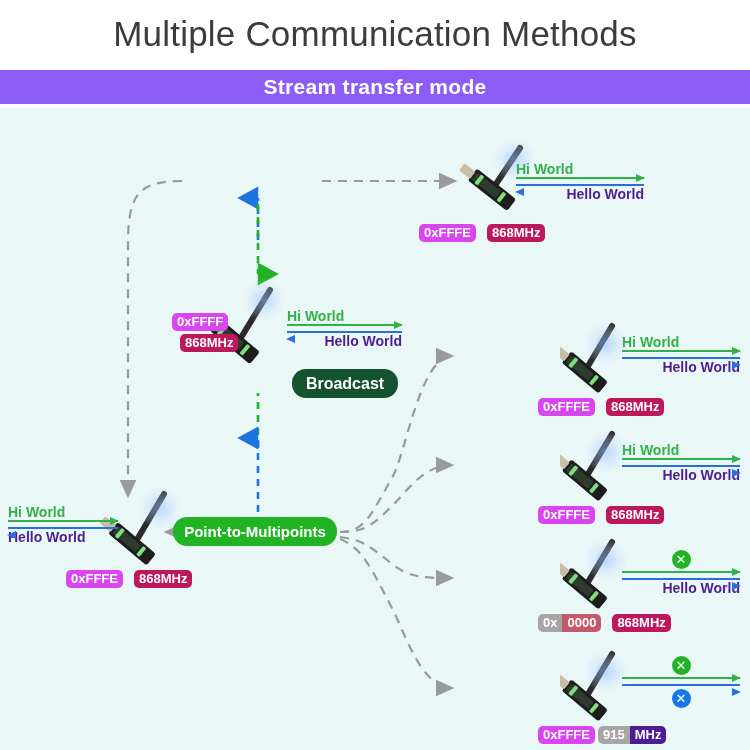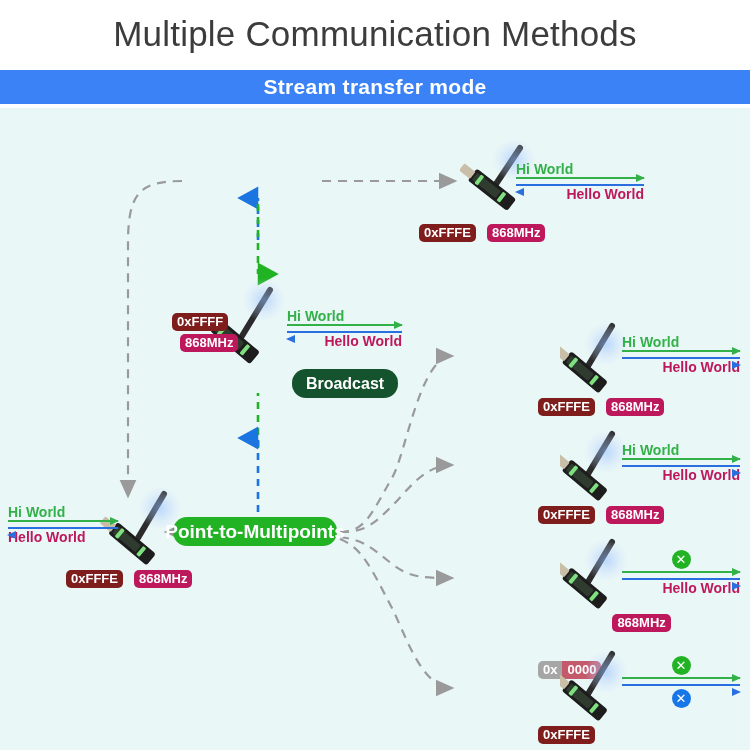--- a/index.html
+++ b/index.html
@@ -14,21 +14,21 @@
   .title-bar{
     position:absolute;left:0;top:0;width:750px;height:68px;
     background:#ffffff;display:flex;align-items:center;justify-content:center;
   }
   .title-bar .t{
     font-size:35px;color:#3c3c3c;font-weight:400;letter-spacing:.2px;
     white-space:nowrap;
   }
   .sub-bar{
     position:absolute;left:0;top:70px;width:750px;height:34px;
-    background:#3b82f6;display:flex;align-items:center;justify-content:center;
+    background:#8b5cf6;display:flex;align-items:center;justify-content:center;
   }
   .sub-bar .s{
     font-size:21px;color:#ffffff;font-weight:bold;letter-spacing:.3px;
   }
 
   
   .canvas{
     position:absolute;left:0;top:108px;width:750px;height:642px;
     background:#eaf7f7;
   }
@@ -42,36 +42,36 @@
   .pill.green{background:#22b324;}
   .pill.blue{background:#14532d;}
 
   
   .tagrow{position:absolute;display:flex;gap:3px;align-items:flex-start;}
   .tagcol{position:absolute;display:flex;flex-direction:column;gap:3px;align-items:flex-start;}
   .tag{
     border-radius:5px;padding:1px 5px 2px 5px;color:#fff;font-size:13px;
     font-weight:bold;white-space:nowrap;line-height:15px;display:inline-block;
   }
-  .tag.addr{background:#7f1d1d;}
+  .tag.addr{background:#d946ef;}
   .tag.freq{background:#be185d;margin-left:8px;}
   .tag.sub{background:#d7dbdb;color:#fafafa;font-weight:bold;}
-  .tag.split{padding:0;display:inline-flex;overflow:hidden;border-radius:5px;margin-top:47px;}
+  .tag.split{padding:0;display:inline-flex;overflow:hidden;border-radius:5px;}
   .tag.split > span{padding:1px 5px 2px 5px;line-height:15px;display:inline-block;}
   .seg-gray{background:#a6a6a6;}
   .seg-red{background:#c4596b;}
   .seg-purple{background:#4c1d95;}
 
   
   .msg{position:absolute;width:120px;}
   .msg .lbl{
     font-size:14px;font-weight:bold;line-height:16px;white-space:nowrap;
   }
   .msg .lbl.tx{color:#33b149;}
-  .msg .lbl.rx{color:#be185d;text-align:right;}
+  .msg .lbl.rx{color:#4c1d95;text-align:right;}
   .msg .bar{position:relative;height:9px;}
   .msg .line{position:absolute;left:0;height:2px;width:100%;}
   .msg .line.g{background:#33b149;top:0;}
   .msg .line.b{background:#2a6fe0;top:7px;}
   .msg .head{position:absolute;width:0;height:0;}
   .msg .head.gr{right:-1px;top:-3px;border-top:4px solid transparent;border-bottom:4px solid transparent;border-left:9px solid #33b149;}
   .msg .head.bl{left:-1px;top:4px;border-top:4px solid transparent;border-bottom:4px solid transparent;border-right:9px solid #2a6fe0;}
   .msg .head.bl-r{right:-1px;top:4px;border-top:4px solid transparent;border-bottom:4px solid transparent;border-left:9px solid #2a6fe0;}
 
   
@@ -142,21 +142,21 @@
       <line x1="258" y1="340" x2="258" y2="285" stroke="#22b324" stroke-width="2.6" stroke-dasharray="7 6"></line>
       <line x1="258" y1="330" x2="258" y2="404" stroke="#1b74e0" stroke-width="2.6" stroke-dasharray="7 6" marker-end="url(#blueUp)" transform="rotate(180 258 367)"></line>
     </svg>
 
 
 
     <div class="pill blue" style="left:292px;top:261px;width:106px;height:29px;font-size:16px;">
       <span>Broadcast</span>
     </div>
 
-    <div class="pill green" style="left:173px;top:409px;width:164px;height:29px;font-size:19px;">
+    <div class="pill green" style="left:173px;top:409px;width:164px;height:29px;font-size:15px;">
       <span>Point-to-Multipoints</span>
     </div>
 
     <div class="device" style="left:460px;top:30px;">
       <div class="glow" style="left:32px;top:0px;"></div>
       <svg width="92" height="80" viewBox="0 0 92 80">
         <path d="M60,10 L36,46" stroke="#2b2b2b" stroke-width="6" stroke-linecap="round" fill="none"></path>
         <g transform="rotate(38 34 54)">
           <rect x="6" y="46" width="50" height="15" rx="3" fill="#1d1d1d"></rect>
           <rect x="9" y="49" width="30" height="9" rx="1.5" fill="#2f3b2f"></rect>

